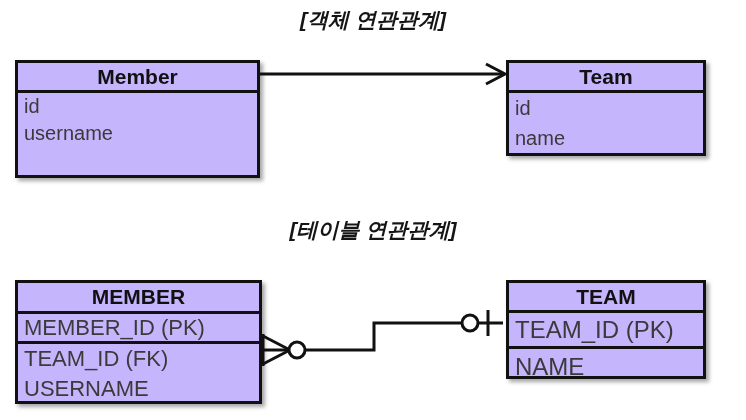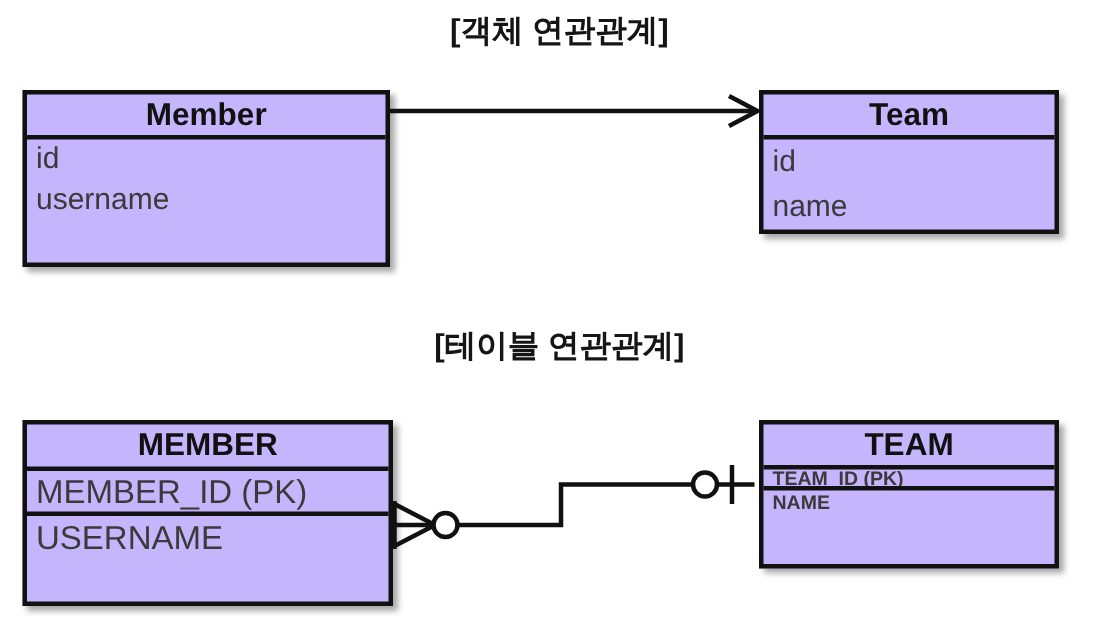--- a/index.html
+++ b/index.html
@@ -24,20 +24,21 @@
   
   .section-title {
     position: absolute;
     width: 100%;
     text-align: center;
     font-weight: bold;
     font-size: 21px;
     letter-spacing: 0px;
     color: #151515;
     white-space: nowrap;
+    font-style: italic;
   }
   #title-object  { top: 6px; }
   #title-table   { top: 216px; }
 
   
   .entity {
     position: absolute;
     box-sizing: border-box;
     background: #c4b5fd;
     border: 3px solid #111111;
@@ -89,21 +90,21 @@
   #entity-member-table {
     left: 15px;  top: 280px; width: 247px; height: 124px;
   }
   #entity-member-table .hdr { height: 31px; font-size: 21px; }
   #entity-member-table .row { height: 30px; font-size: 22px; }
 
   #entity-team-table {
     left: 506px; top: 280px; width: 200px; height: 99px;
   }
   #entity-team-table .hdr { height: 30px; font-size: 21px; }
-  #entity-team-table .row { height: 14px; font-size: 13px; font-weight: bold; }
+  #entity-team-table .row { height: 36px; font-size: 24px; }
 
   
   .connector {
     position: absolute;
     left: 0; top: 0;
     width: 746px; height: 420px;
     pointer-events: none;
   }
 </style>
 </head>
@@ -135,20 +136,21 @@
       <polyline points="486,64 505,74 486,84" stroke-linecap="butt" stroke-linejoin="miter"></polyline>
     </g>
   </svg>
 
   <div class="section-title" id="title-table">[테이블 연관관계]</div>
 
   <div class="entity" id="entity-member-table">
     <div class="hdr">MEMBER</div>
     <div class="rows">
       <div class="row sep">MEMBER_ID (PK)</div>
+      <div class="row">TEAM_ID (FK)</div>
       <div class="row">USERNAME</div>
     </div>
   </div>
 
   <div class="entity" id="entity-team-table">
     <div class="hdr">TEAM</div>
     <div class="rows">
       <div class="row sep">TEAM_ID (PK)</div>
       <div class="row">NAME</div>
     </div>

